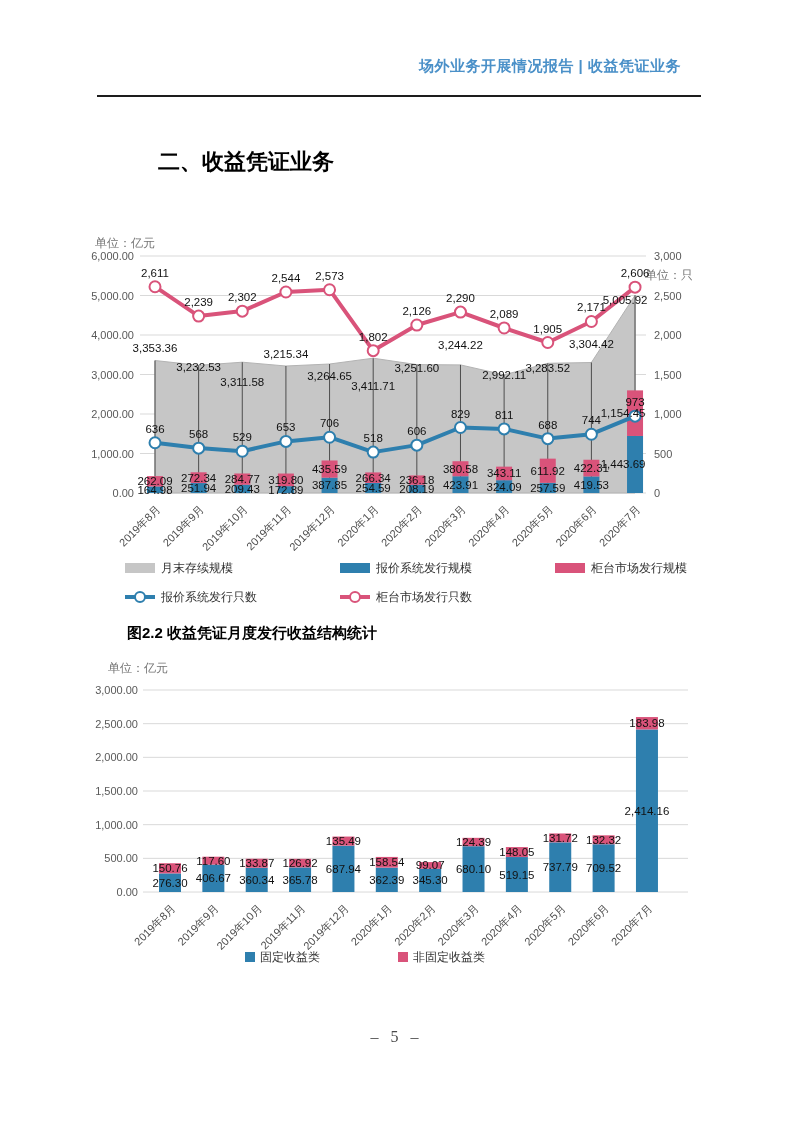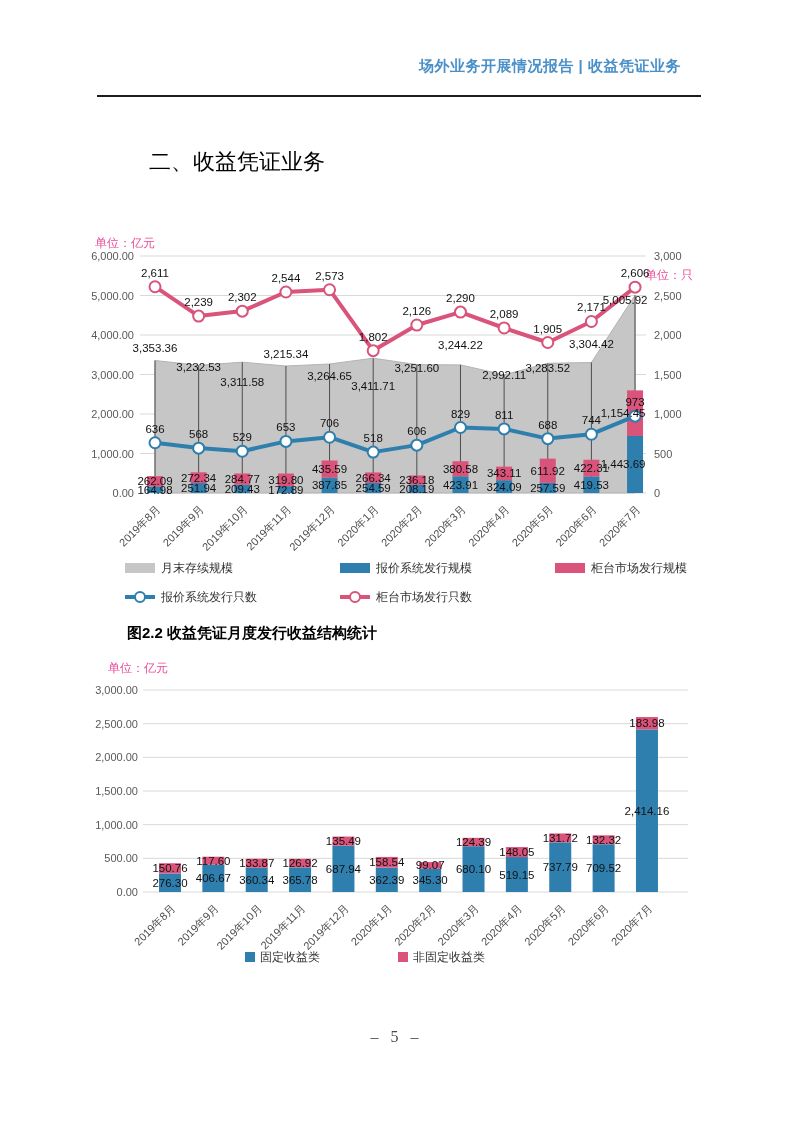--- a/index.html
+++ b/index.html
@@ -1,25 +1,25 @@
 <!DOCTYPE html>
 <html><head>
 <meta charset="utf-8">
 <style>
   html,body{margin:0;padding:0;background:#fff;}
   .page{position:relative;width:793px;height:1122px;background:#ffffff;overflow:hidden;
         font-family:"Liberation Sans","DejaVu Sans",sans-serif;}
   .header-title{position:absolute;top:57px;right:112px;font-size:15px;font-weight:bold;
         color:#4a90c8;letter-spacing:.5px;}
   .header-rule{position:absolute;top:95px;left:97px;width:604px;height:2px;background:#1d1d1d;}
-  .section-title{position:absolute;top:147px;left:149px;font-size:22px;font-weight:normal;color:#000;}
+  .section-title{position:absolute;top:147px;left:158px;font-size:22px;font-weight:bold;color:#000;}
   .fig-title{position:absolute;left:127px;font-size:15px;font-weight:bold;color:#000;}
   #fig1-title{top:203px;}
   #fig2-title{top:624px;}
-  .unit-label{position:absolute;font-size:12px;color:#ec4899;}
+  .unit-label{position:absolute;font-size:12px;color:#737373;}
   #unit1-left{top:235px;left:95px;}
   #unit1-right{top:235px;left:645px;margin-top:32px;}
   #unit2-left{top:660px;left:108px;}
   svg.chart{position:absolute;left:88px;}
   #chart1-svg{top:232px;}
   #chart2-svg{top:655px;}
   .page-number{position:absolute;top:1028px;left:0;width:100%;text-align:center;
         font-size:16px;color:#4a4a4a;font-family:"Liberation Serif","DejaVu Serif",serif;letter-spacing:4px;}
   .watermark{position:absolute;left:10px;top:1080px;display:flex;align-items:center;gap:5px;
         color:#e4e4e4;font-weight:bold;font-size:24px;letter-spacing:2px;user-select:none;}

